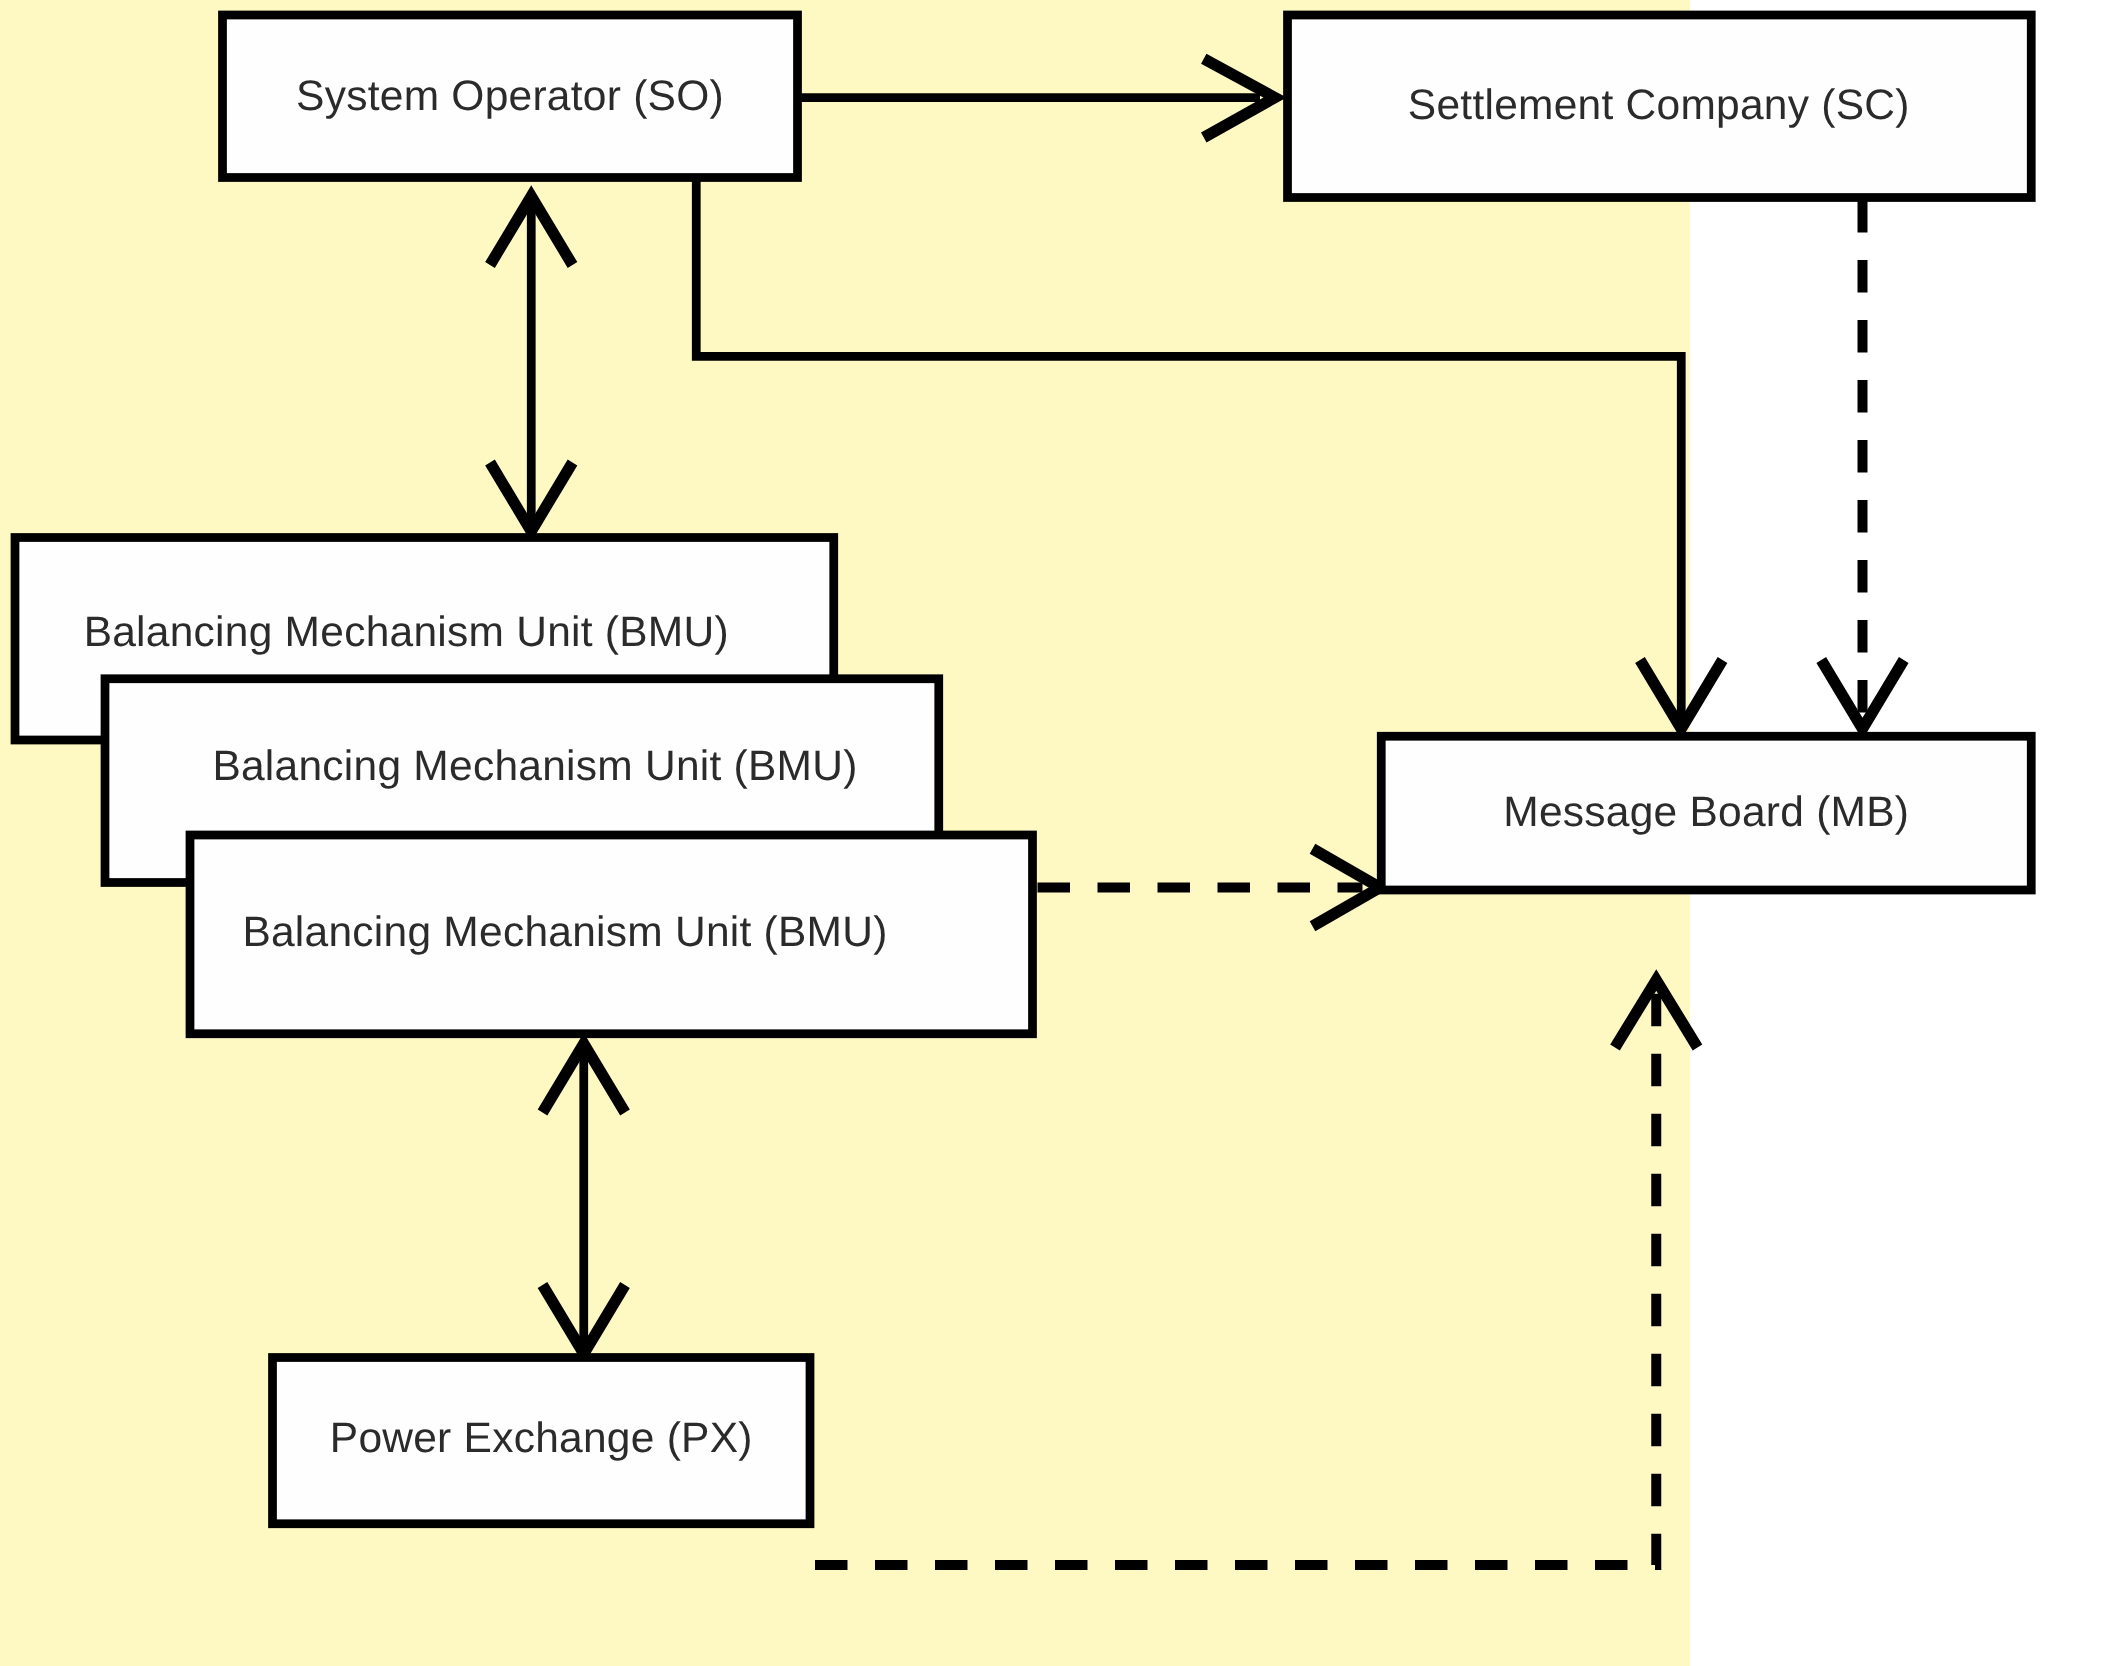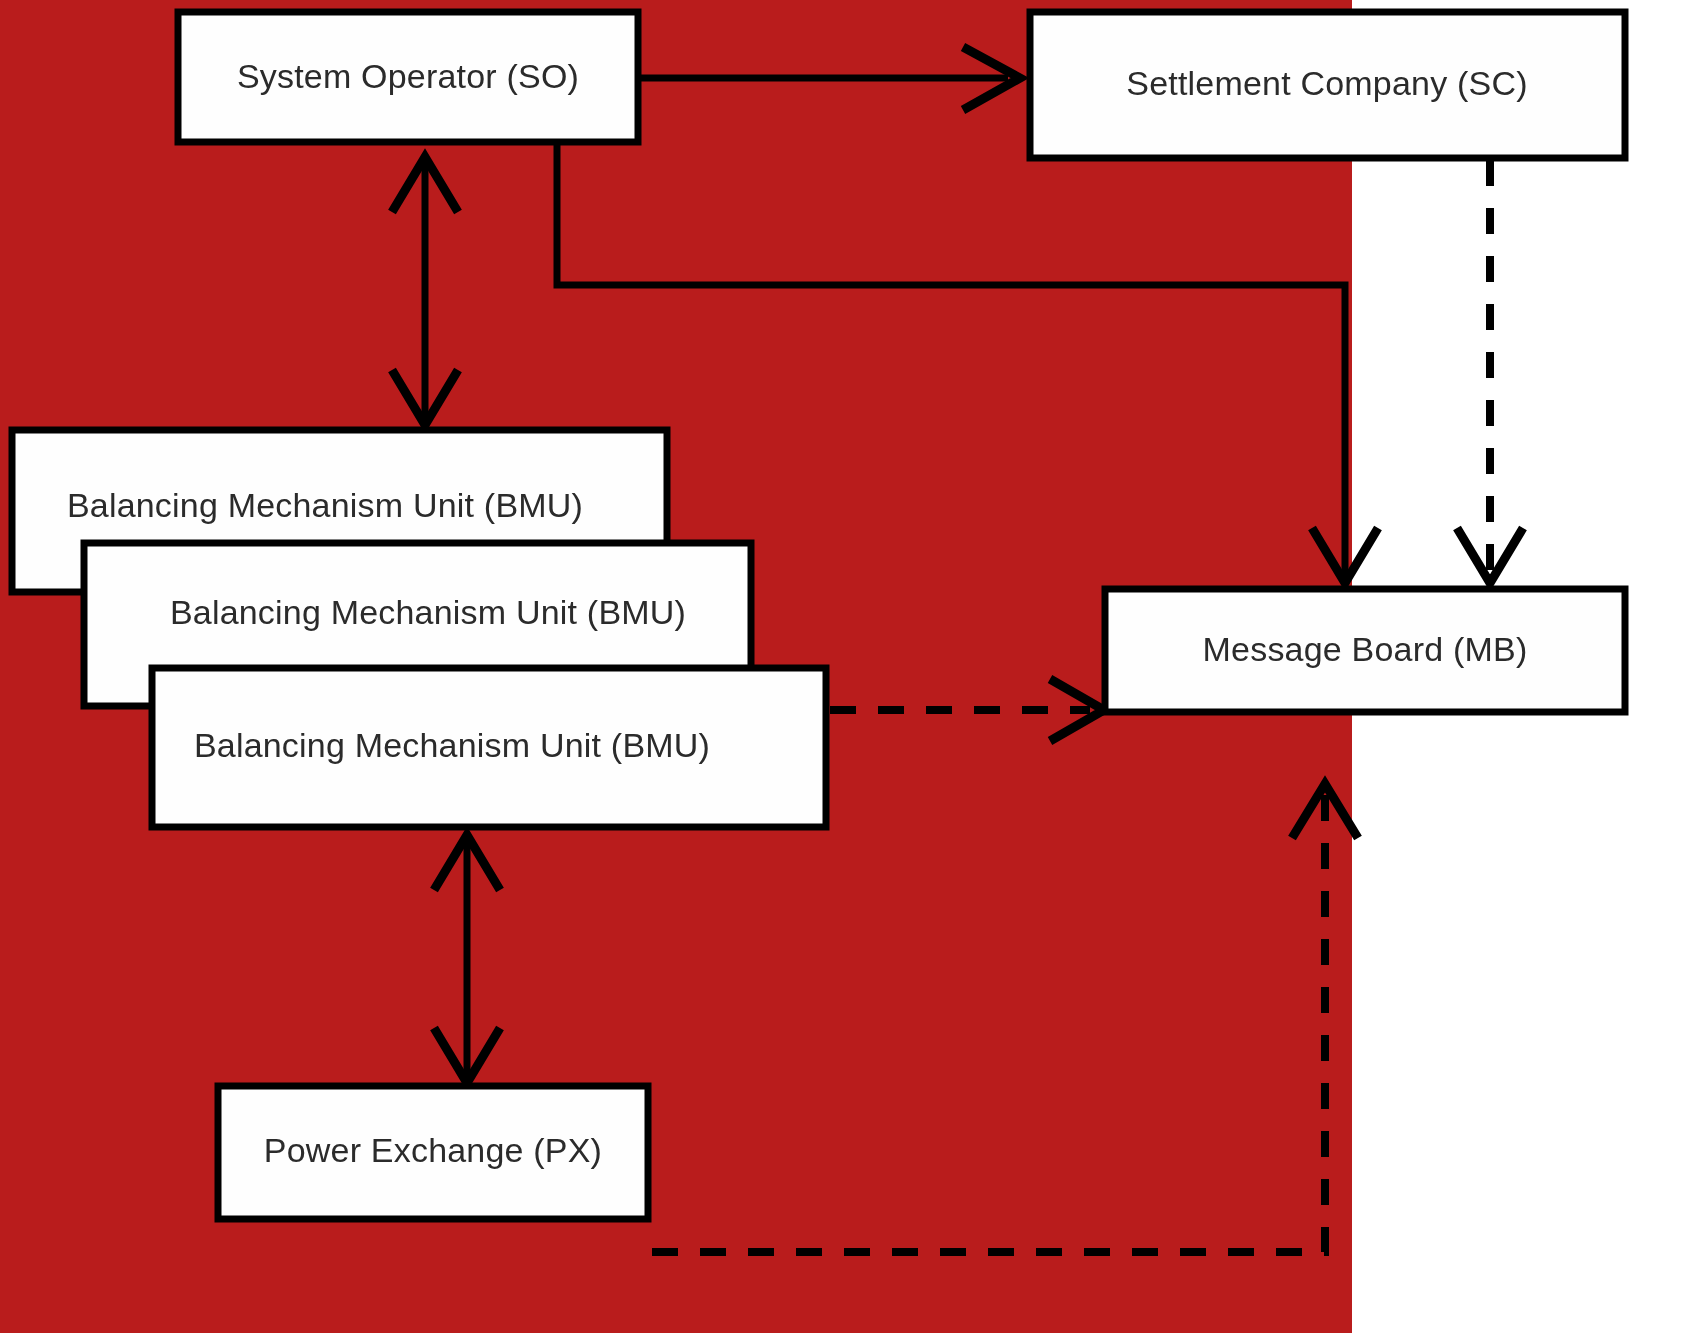--- a/index.html
+++ b/index.html
@@ -10,21 +10,21 @@
   body {
     width: 1700px;
     height: 1333px;
     font-family: "Liberation Sans", sans-serif;
     overflow: hidden;
   }
   #diagram-root {
     position: relative;
     width: 1352px;
     height: 1333px;
-    background: #b91c1c;
+    background: #fef9c3;
   }
   svg#diagram-svg {
     position: absolute;
     top: 0;
     left: 0;
     width: 1700px;
     height: 1333px;
     display: block;
   }
   .node-box {

